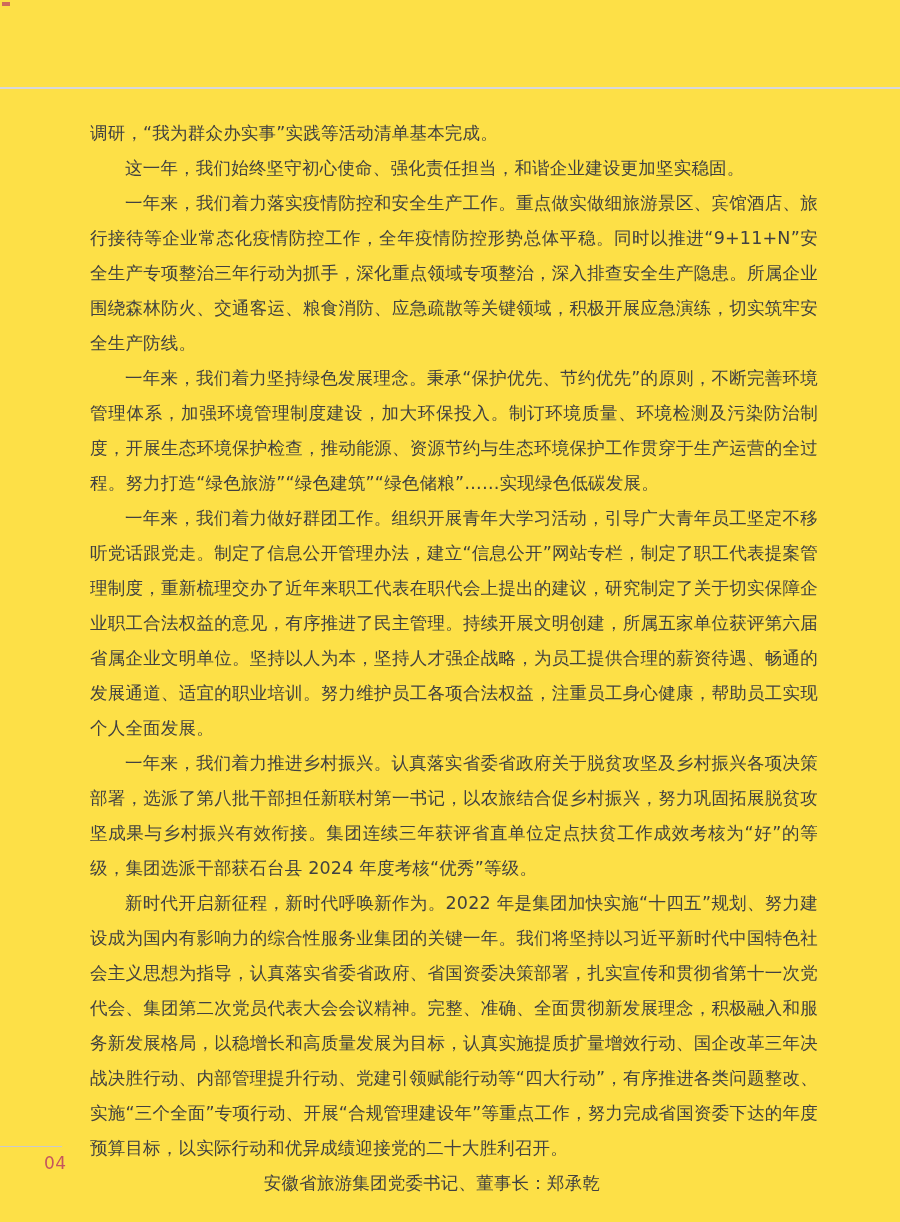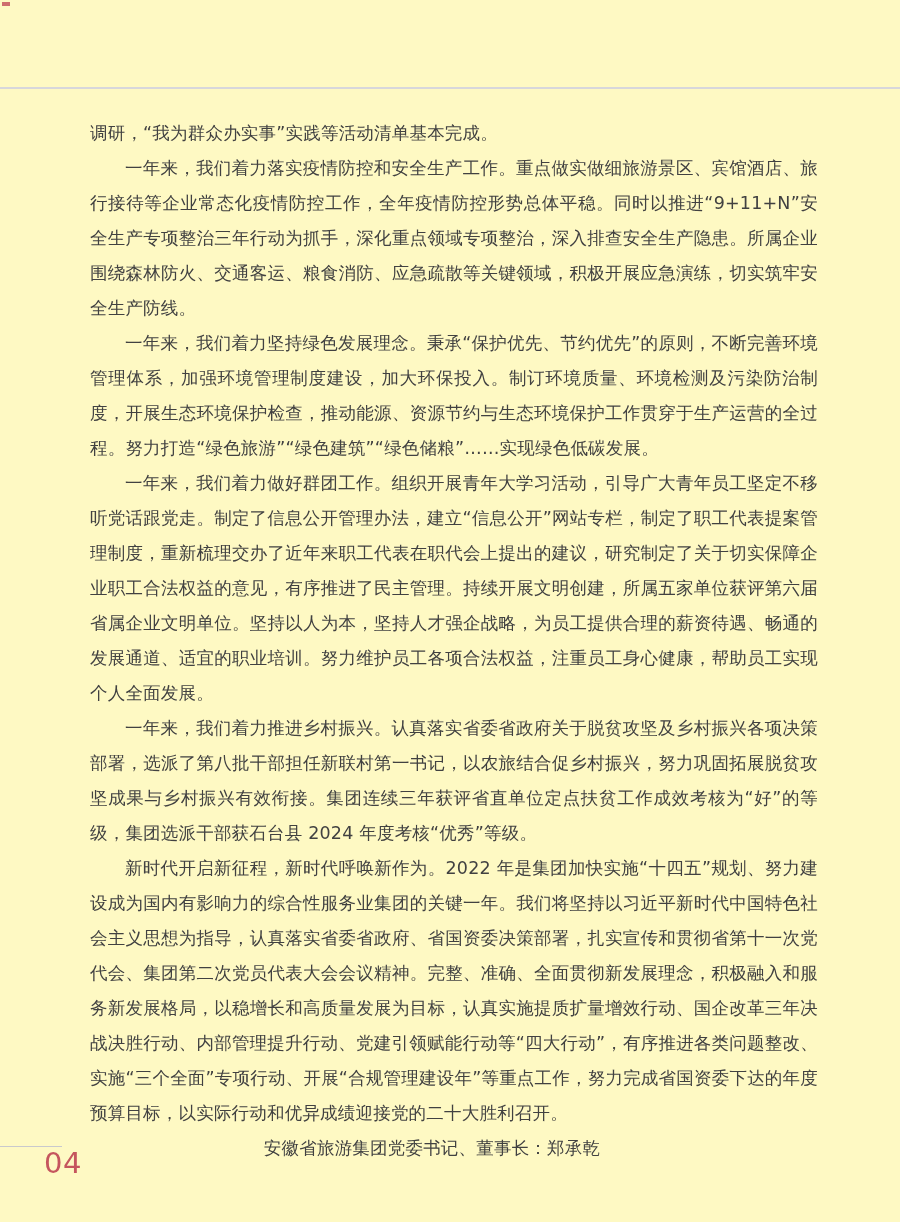--- a/index.html
+++ b/index.html
@@ -1,21 +1,21 @@
 <!DOCTYPE html>
 <html lang="zh" style="--accent: #c5565e; --rule: #d7d7db; --text: #414141;"><head>
 <meta charset="utf-8">
 <style>
   * { margin: 0; padding: 0; box-sizing: border-box; }
   html, body { background: #ffffff; }
   .page {
     position: relative;
     width: 900px;
     height: 1222px;
-    background: #fef9c3;
+    background: #fde047;
     overflow: hidden;
     font-family: "DejaVu Sans", sans-serif;
   }
   .corner-mark {
     position: absolute;
     left: 2px; top: 2px;
     width: 8px; height: 4px;
     background: var(--accent, #c5565e);
     opacity: .85;
   }
@@ -45,38 +45,39 @@
   }
   .footer-rule {
     position: absolute;
     left: 0; top: 1146px;
     width: 62px; height: 1px;
     background: #c9c9cd;
   }
   .page-number {
     position: absolute;
     left: 44px; top: 1150px;
-    font-size: 29px;
+    font-size: 17px;
     line-height: 26px;
     color: var(--accent, #c5565e);
     letter-spacing: 0.5px;
     font-family: "DejaVu Sans", sans-serif;
   }
 </style>
 </head>
 <body>
 
 <div class="page">
 
   <div class="corner-mark"></div>
 
   <div class="top-rule"></div>
 
   <div class="content">
     <p class="continuation">调研，“我为群众办实事”实践等活动清单基本完成。</p>
+    <p>这一年，我们始终坚守初心使命、强化责任担当，和谐企业建设更加坚实稳固。</p>
     <p>一年来，我们着力落实疫情防控和安全生产工作。重点做实做细旅游景区、宾馆酒店、旅行接待等企业常态化疫情防控工作，全年疫情防控形势总体平稳。同时以推进“9+11+N”安全生产专项整治三年行动为抓手，深化重点领域专项整治，深入排查安全生产隐患。所属企业围绕森林防火、交通客运、粮食消防、应急疏散等关键领域，积极开展应急演练，切实筑牢安全生产防线。</p>
     <p>一年来，我们着力坚持绿色发展理念。秉承“保护优先、节约优先”的原则，不断完善环境管理体系，加强环境管理制度建设，加大环保投入。制订环境质量、环境检测及污染防治制度，开展生态环境保护检查，推动能源、资源节约与生态环境保护工作贯穿于生产运营的全过程。努力打造“绿色旅游”“绿色建筑”“绿色储粮”……实现绿色低碳发展。</p>
     <p>一年来，我们着力做好群团工作。组织开展青年大学习活动，引导广大青年员工坚定不移听党话跟党走。制定了信息公开管理办法，建立“信息公开”网站专栏，制定了职工代表提案管理制度，重新梳理交办了近年来职工代表在职代会上提出的建议，研究制定了关于切实保障企业职工合法权益的意见，有序推进了民主管理。持续开展文明创建，所属五家单位获评第六届省属企业文明单位。坚持以人为本，坚持人才强企战略，为员工提供合理的薪资待遇、畅通的发展通道、适宜的职业培训。努力维护员工各项合法权益，注重员工身心健康，帮助员工实现个人全面发展。</p>
     <p>一年来，我们着力推进乡村振兴。认真落实省委省政府关于脱贫攻坚及乡村振兴各项决策部署，选派了第八批干部担任新联村第一书记，以农旅结合促乡村振兴，努力巩固拓展脱贫攻坚成果与乡村振兴有效衔接。集团连续三年获评省直单位定点扶贫工作成效考核为“好”的等级，集团选派干部获石台县 2024 年度考核“优秀”等级。</p>
     <p>新时代开启新征程，新时代呼唤新作为。2022 年是集团加快实施“十四五”规划、努力建设成为国内有影响力的综合性服务业集团的关键一年。我们将坚持以习近平新时代中国特色社会主义思想为指导，认真落实省委省政府、省国资委决策部署，扎实宣传和贯彻省第十一次党代会、集团第二次党员代表大会会议精神。完整、准确、全面贯彻新发展理念，积极融入和服务新发展格局，以稳增长和高质量发展为目标，认真实施提质扩量增效行动、国企改革三年决战决胜行动、内部管理提升行动、党建引领赋能行动等“四大行动”，有序推进各类问题整改、实施“三个全面”专项行动、开展“合规管理建设年”等重点工作，努力完成省国资委下达的年度预算目标，以实际行动和优异成绩迎接党的二十大胜利召开。</p>
     <p class="signature">安徽省旅游集团党委书记、董事长：郑承乾</p>
   </div>
 
   <div class="footer-rule"></div>
 

